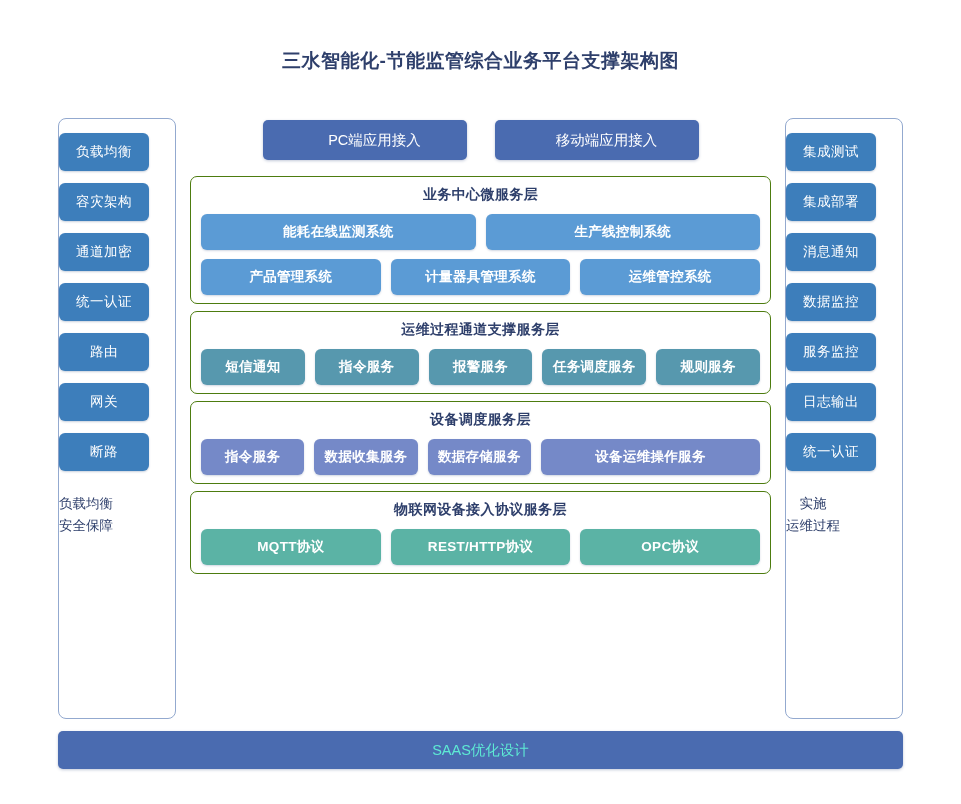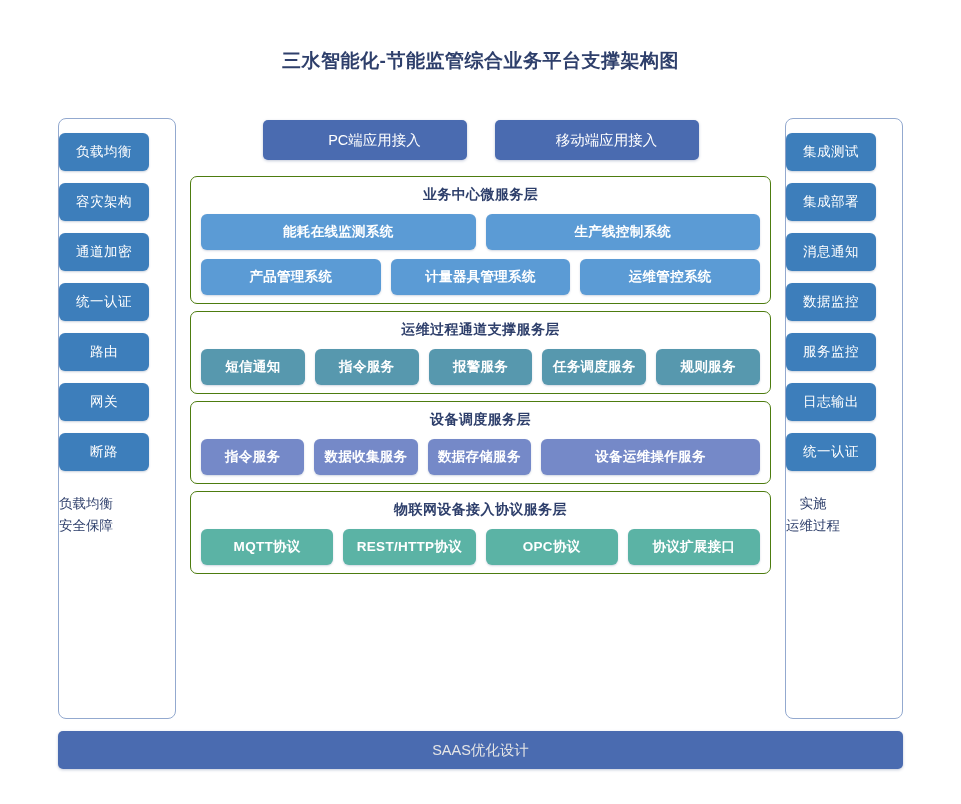--- a/index.html
+++ b/index.html
@@ -157,21 +157,21 @@
 
   
   .saas-bar {
     position: absolute;
     left: 0;
     bottom: 0;
     width: 845px;
     height: 38px;
     background: #4a6bb0;
     border-radius: 5px;
-    color: #e5e5e5;
+    color: #5eead4;
     font-size: 14.5px;
     display: flex;
     align-items: center;
     justify-content: center;
     box-shadow: 0 1px 3px rgba(40,60,120,0.28);
     box-sizing: border-box;
   }
 </style>
 </head>
 <body>
@@ -234,21 +234,20 @@
         <div class="node wide">设备运维操作服务</div>
       </div>
     </div>
 
     <div class="layer layer-iot">
       <div class="layer-title">物联网设备接入协议服务层</div>
       <div class="layer-row">
         <div class="node">MQTT协议</div>
         <div class="node">REST/HTTP协议</div>
         <div class="node">OPC协议</div>
-        <div class="node">协议扩展接口</div>
       </div>
     </div>
 
   </div>
 
   <div class="side-panel right">
     <div class="side-btn">集成测试</div>
     <div class="side-btn">集成部署</div>
     <div class="side-btn">消息通知</div>
     <div class="side-btn">数据监控</div>

